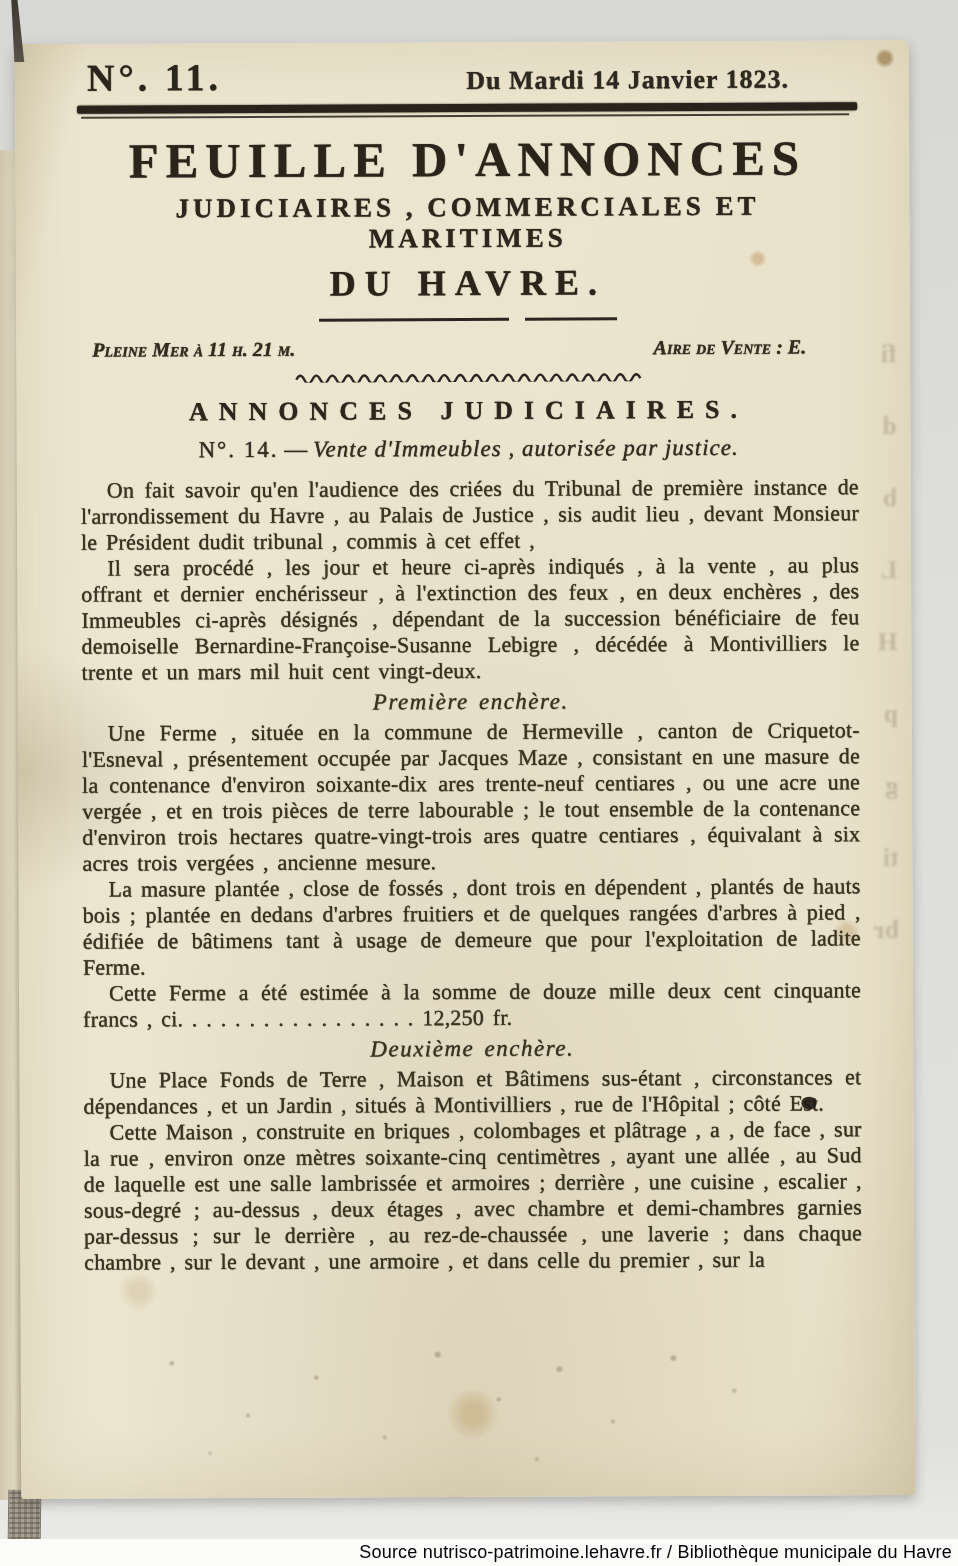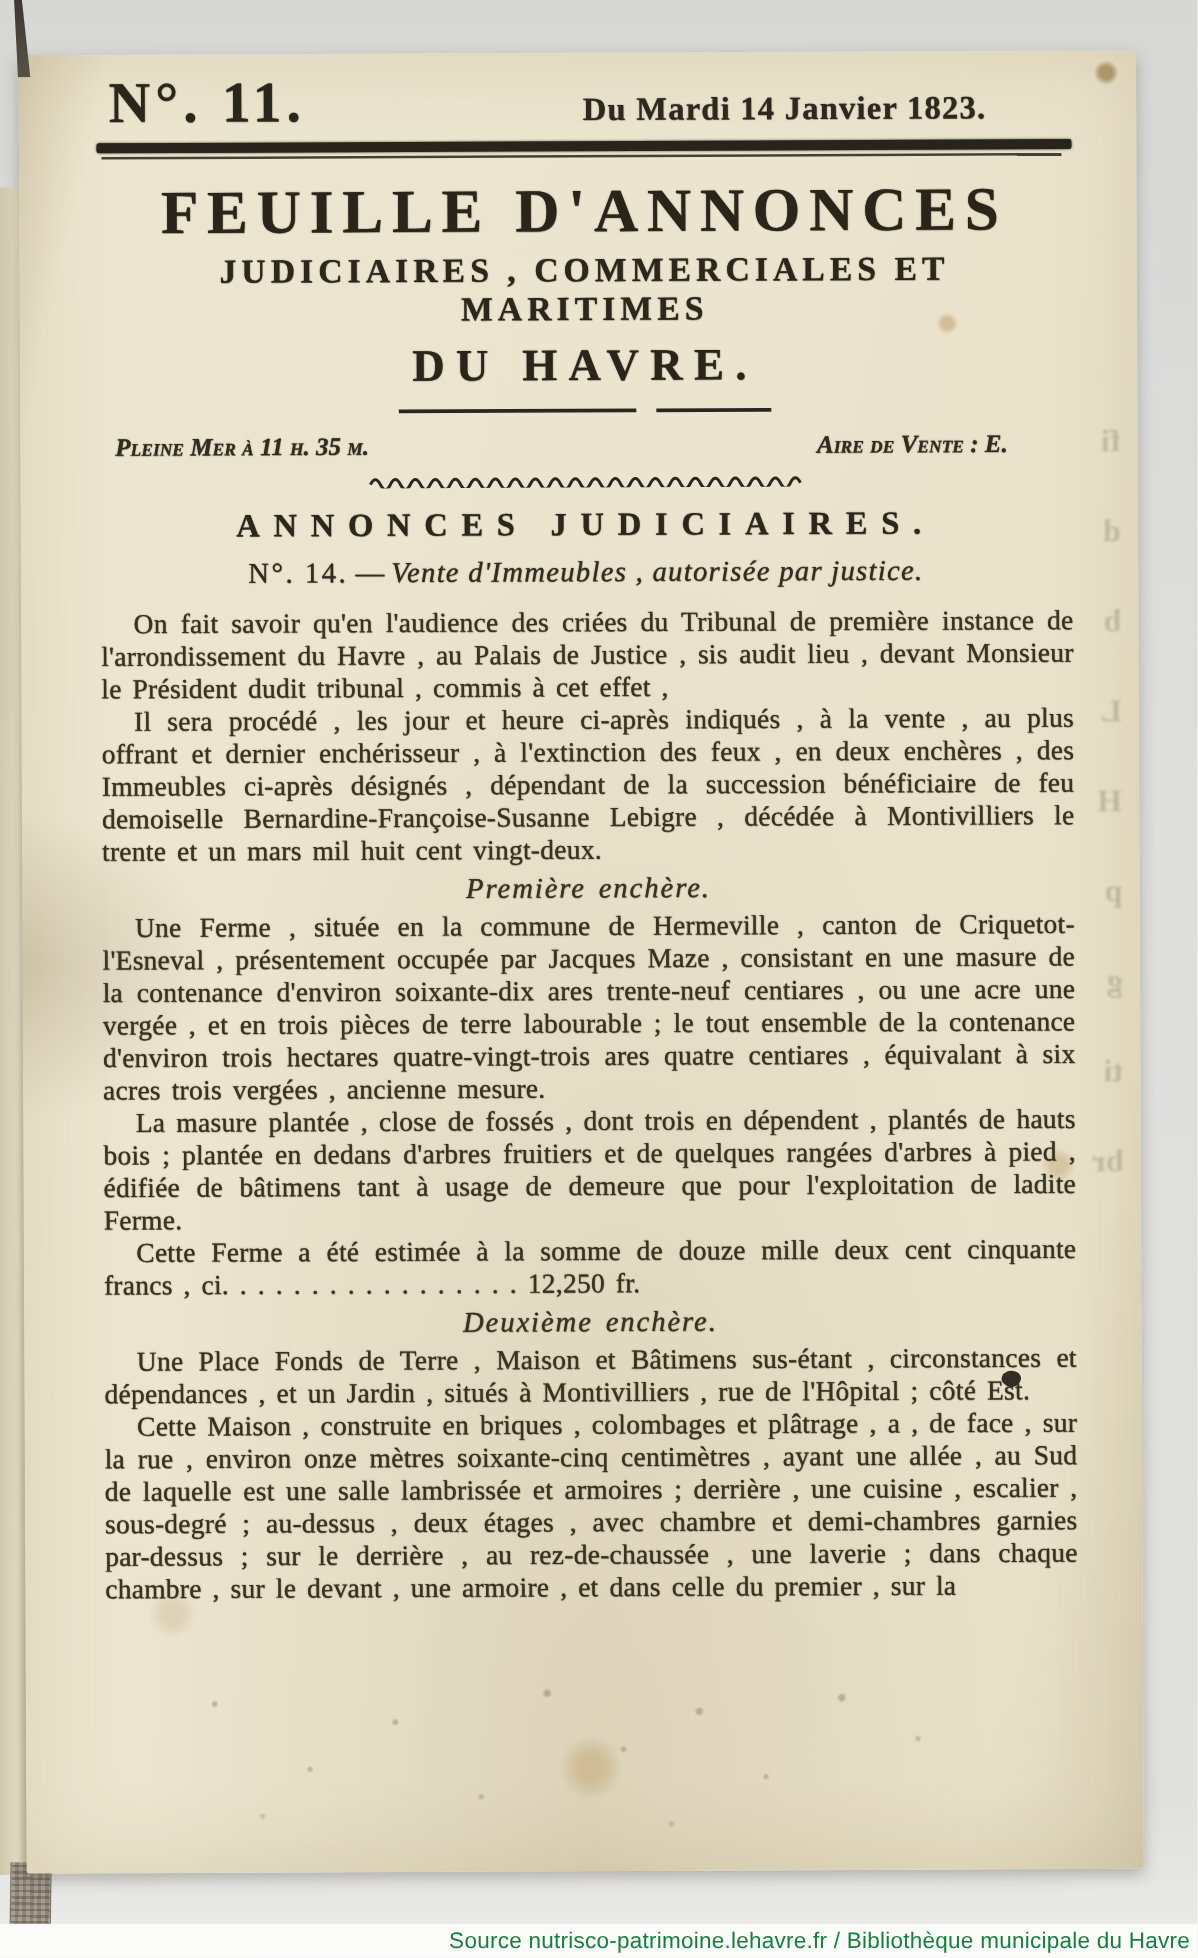--- a/index.html
+++ b/index.html
@@ -26,21 +26,21 @@
       repeating-linear-gradient(0deg, rgba(70,60,50,.35) 0 2px, rgba(0,0,0,0) 2px 5px),
       repeating-linear-gradient(90deg,#a89f92 0 3px,#8e867a 3px 6px);
     border:1px solid #7b7468;border-top:none;
     transform:rotate(.8deg);
   }
   .footer-bar{
     position:absolute;left:0;bottom:0;width:958px;height:27px;z-index:5;
     background:#fbfbfa;display:flex;align-items:center;justify-content:flex-end;
   }
   .footer-bar .src{
-    font-family:"Liberation Sans", sans-serif;font-size:18px;color:#15803d;
+    font-family:"Liberation Sans", sans-serif;font-size:18px;color:#000000;
     padding-right:6px;letter-spacing:.2px;
   }
 
   
   .page{
     position:absolute;left:18px;top:42px;width:894px;height:1455px;z-index:2;
     transform:rotate(-.25deg);
     background:
       radial-gradient(circle at 870px 18px, rgba(130,95,40,.55) 0 5px, rgba(130,95,40,0) 10px),
       radial-gradient(circle at 742px 218px, rgba(160,100,30,.30) 0 4px, rgba(160,100,30,0) 9px),
@@ -52,21 +52,21 @@
       linear-gradient(103deg,#d9cfb4 0%,#ece5cf 6%,#ebe4ce 50%,#e8e0c8 88%,#d9d0b5 100%);
     box-shadow:0 5px 12px rgba(60,55,45,.30), inset 0 0 70px rgba(140,115,60,.18);
     border-radius:3px 6px 4px 3px;
   }
   .page-inner{padding:10px 50px 0 60px;color:#35301f;}
 
   .distress{text-shadow:0 0 1px rgba(50,44,30,.85), .4px .5px 0 rgba(50,44,30,.35);}
 
   
   .hdr{display:flex;justify-content:space-between;align-items:baseline;padding:2px 10px 0 12px;}
-  .issue-no{font-size:46px;font-weight:bold;letter-spacing:4px;color:#2b261c;}
+  .issue-no{font-size:38px;font-weight:bold;letter-spacing:4px;color:#2b261c;}
   .date-line{font-size:26px;font-weight:bold;letter-spacing:1px;color:#2e2920;padding-right:60px;}
 
   .rule-thick{margin:6px 2px 0 2px;height:8px;background:#28231b;border-radius:2px;
     box-shadow:0 0 2px rgba(40,35,27,.9);}
   .rule-thin{margin:3px 10px 0 6px;height:2px;background:rgba(40,35,27,.85);}
 
   
   .mast1{margin-top:14px;text-align:center;font-size:49px;font-weight:bold;letter-spacing:7px;color:#2a241a;}
   .mast2{margin-top:4px;text-align:center;font-size:27px;font-weight:bold;letter-spacing:4px;color:#2c261c;}
   .mast3{margin-top:8px;text-align:center;font-size:36px;font-weight:bold;letter-spacing:9px;color:#2a241a;}
@@ -154,21 +154,21 @@
     <div class="mast1 distress">FEUILLE D'ANNONCES</div>
     <div class="mast2 distress">JUDICIAIRES , COMMERCIALES ET MARITIMES</div>
     <div class="mast3 distress">DU HAVRE.</div>
 
     <div class="mast-rules">
         <i class="seg1"></i>
         <i class="seg2"></i>
       </div>
 
     <div class="info-row distress">
-      <span>Pleine Mer à 11 h. 35 m.</span>
+      <span>Pleine Mer à 11 h. 21 m.</span>
       <span>Aire de Vente : E.</span>
     </div>
 
     <div class="wave-wrap">
       <svg width="348" height="12" viewBox="0 0 348 12">
         <path d="M2,9 Q6,1 10,9 T18,9 T26,9 T34,9 T42,9 T50,9 T58,9 T66,9 T74,9 T82,9 T90,9 T98,9 T106,9 T114,9 T122,9 T130,9 T138,9 T146,9 T154,9 T162,9 T170,9 T178,9 T186,9 T194,9 T202,9 T210,9 T218,9 T226,9 T234,9 T242,9 T250,9 T258,9 T266,9 T274,9 T282,9 T290,9 T298,9 T306,9 T314,9 T322,9 T330,9 T338,9 T346,9" stroke="#2b2620" stroke-width="2.4" fill="none"></path>
       </svg>
     </div>
 
     <div class="section-title distress">ANNONCES JUDICIAIRES.</div>

